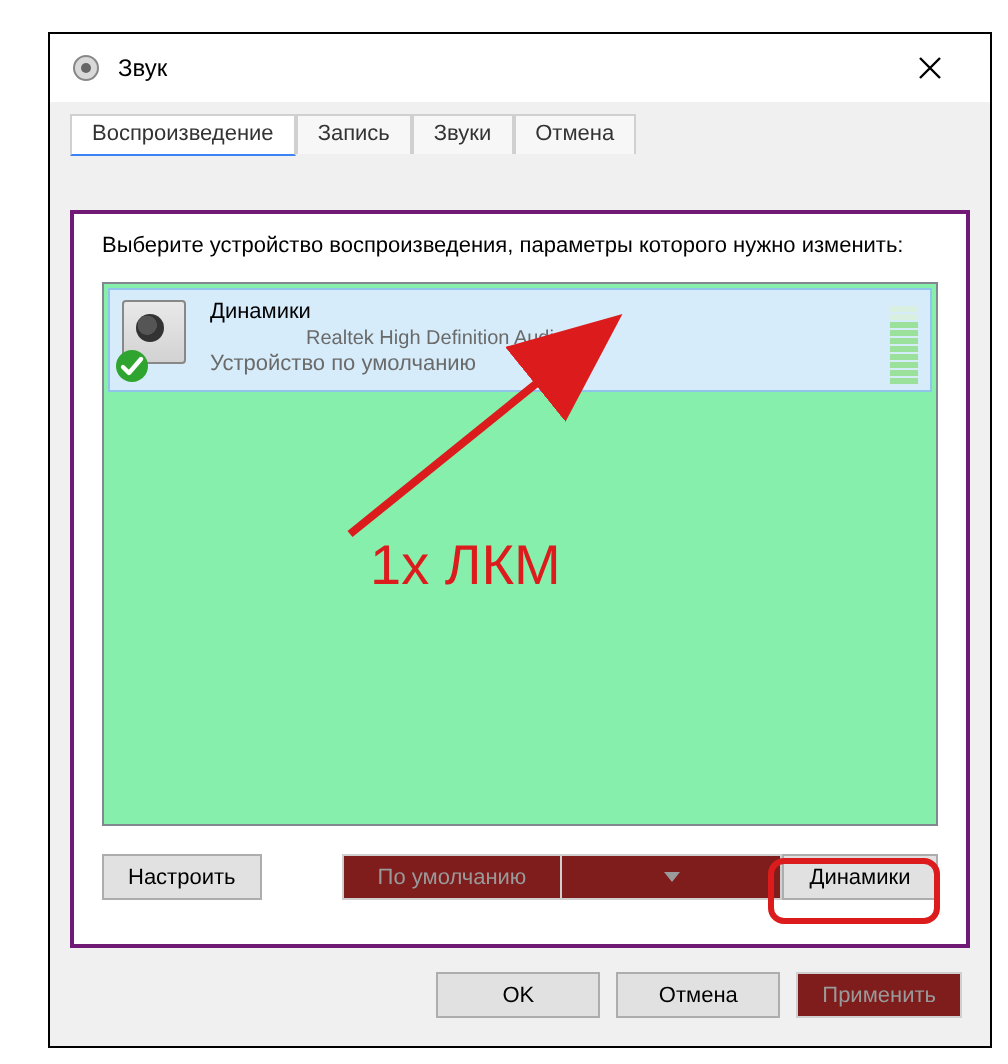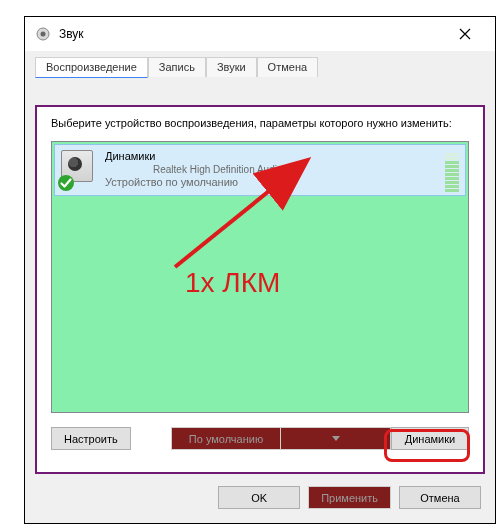--- a/index.html
+++ b/index.html
@@ -119,22 +119,22 @@
                   <path d="M0 0 L4 5 L8 0 Z" fill="#9a9a9a"></path>
                 </svg>
             </div>
           </div>
           <div class="btn">Динамики</div>
         </div>
       </div>
 
       <div class="footer-buttons">
         <div class="btn">OK</div>
+        <div class="btn">Отмена</div>
         <div class="btn disabled">Применить</div>
-        <div class="btn">Отмена</div>
       </div>
 
     </div>
   </div>
 
   <div class="highlight-props" style="left:359px; top:412px; width:86px; height:33px;"></div>
 
   <svg class="arrow-svg" style="left:130px; top:130px;" width="170" height="130">
     <defs>
       <marker id="ah" markerWidth="14" markerHeight="12" refX="12" refY="6" orient="auto">

